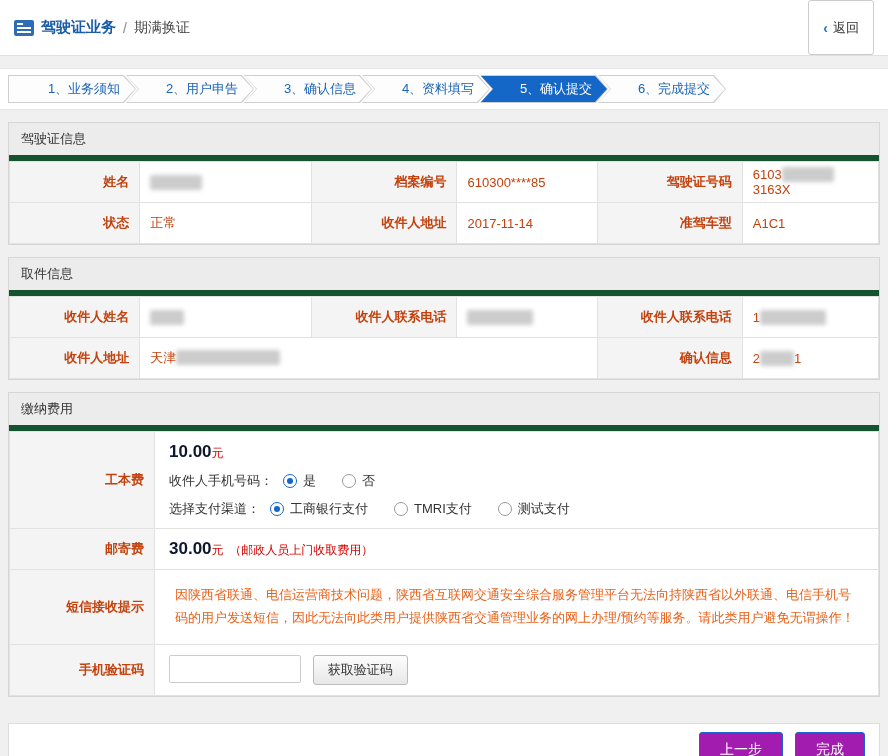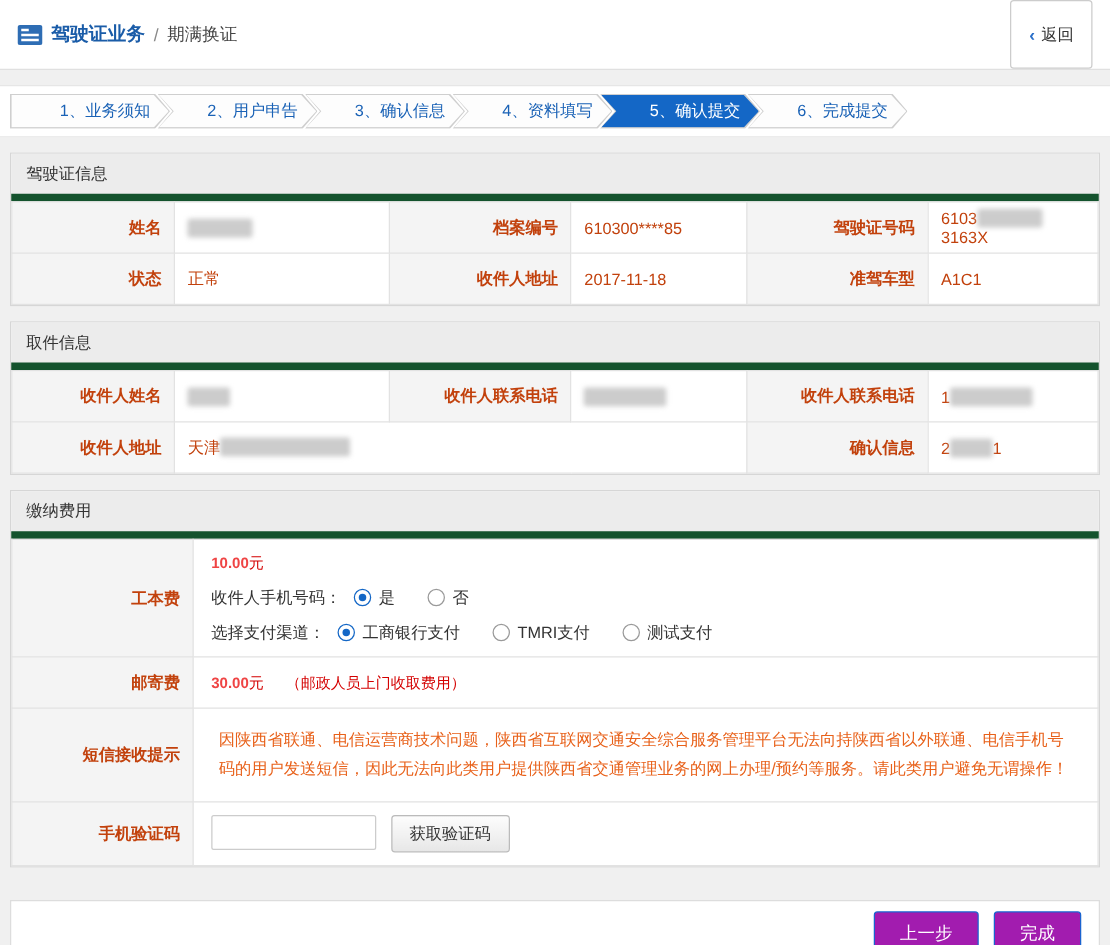--- a/index.html
+++ b/index.html
@@ -66,23 +66,23 @@
   td.val { background:#fff; color:#c2410c; }
   td.content { background:#fff; padding:10px 14px; }
 
   .redacted {
     display:inline-block; height:15px; border-radius:2px;
     background:#cccccc; filter:blur(2px); vertical-align:-3px;
   }
   .w30{width:34px} .w50{width:52px} .w60{width:66px} .w100{width:104px}
 
   
-  .price { color:#ef4444; font-size:12px; font-weight:bold;text-align:center; }
+  .price { color:#0f172a; font-size:17px; font-weight:bold;text-align:center; }
   .price-unit { color:#d40000; font-size:12px; }
-  .price-note { color:#d40000; font-size:12px; margin-left:14px; }
+  .price-note { color:#d40000; font-size:12px; margin-left:2px; }
   .opt-line { margin-top:10px; display:flex; align-items:center; color:#333; }
   .opt-question { margin-right:10px; }
   .radio-opt { display:inline-flex; align-items:center; margin-right:26px; cursor:pointer; }
   .radio {
     width:14px; height:14px; border:1px solid #9a9a9a; border-radius:50%;
     background:#fff; display:inline-block; position:relative; margin-right:6px;
   }
   .radio.checked { border-color:#1467c6; }
   .radio.checked::after {
     content:""; position:absolute; left:3px; top:3px;
@@ -186,21 +186,21 @@
       <td class="val"><span class="redacted w50"></span></td>
       <td class="lbl">档案编号</td>
       <td class="val">610300****85</td>
       <td class="lbl">驾驶证号码</td>
       <td class="val"><span>6103</span><span class="redacted w50"></span><span>3163X</span></td>
     </tr>
     <tr>
       <td class="lbl">状态</td>
       <td class="val">正常</td>
       <td class="lbl">收件人地址</td>
-      <td class="val">2017-11-18</td>
+      <td class="val">2017-11-14</td>
       <td class="lbl">准驾车型</td>
       <td class="val">A1C1</td>
     </tr>
   </tbody>
     </table>
 </div>
 
 <div class="section">
   <div class="section-title">取件信息</div>
   <table>

